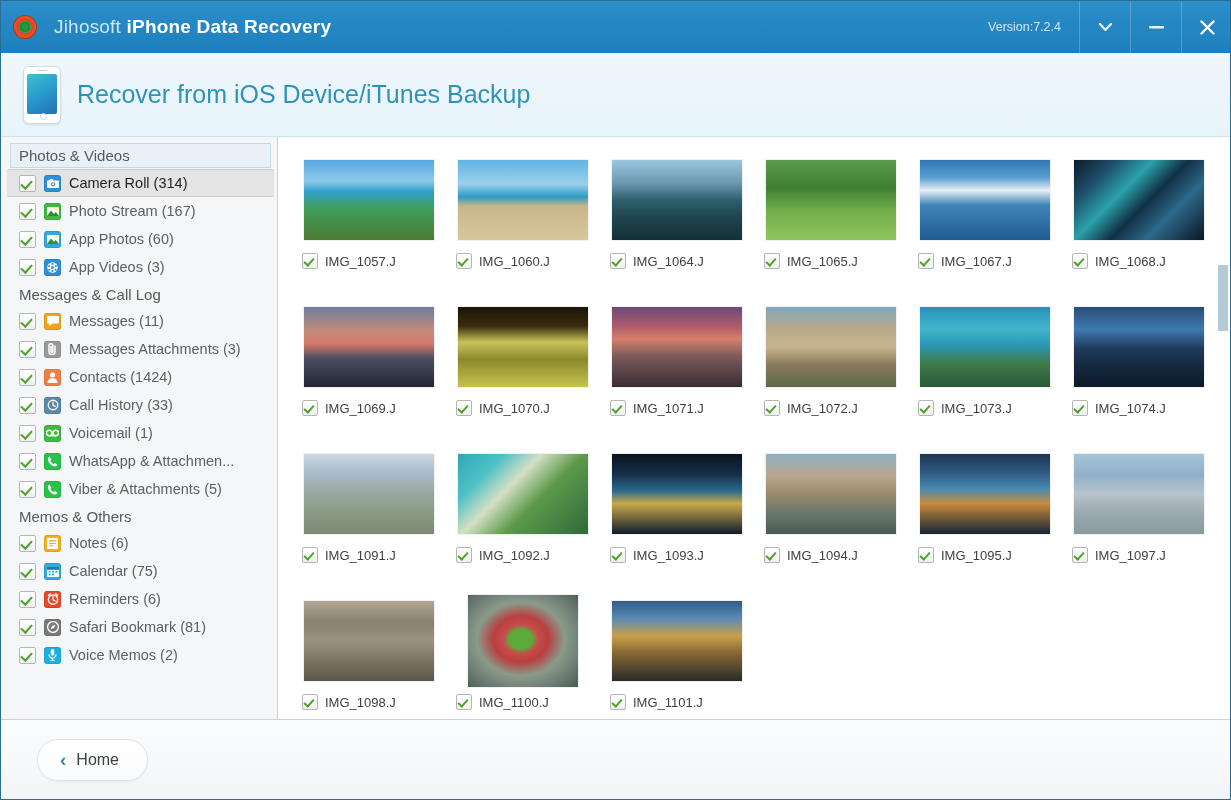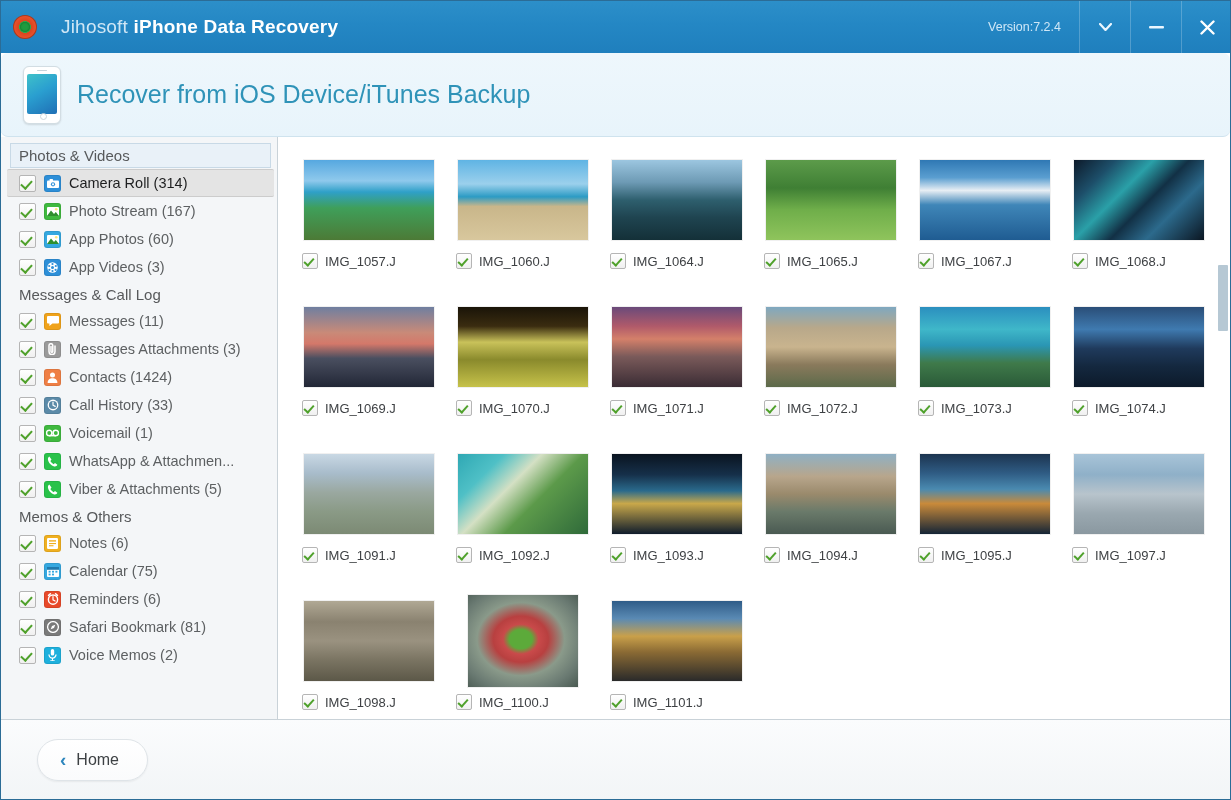--- a/index.html
+++ b/index.html
@@ -16,21 +16,21 @@
     box-sizing:border-box;
     overflow:hidden;
   }
 
   
   .titlebar{
     position:absolute;left:0;top:0;width:1231px;height:52px;
     background:linear-gradient(180deg,#2c8fc9 0%,#2487c4 45%,#1f7fbd 100%);
     display:flex;align-items:center;
   }
-  .brand{display:flex;align-items:center;gap:24px;padding-left:12px;}
+  .brand{display:flex;align-items:center;gap:17px;padding-left:12px;}
   .logo{
     width:24px;height:24px;border-radius:50%;
     background:radial-gradient(circle at 50% 50%,#2fa84a 0%,#2fa84a 34%,#d9451f 36%,#e8502a 62%,#b8371a 100%);
     box-shadow:inset 0 0 0 1px rgba(0,0,0,.25);
     position:relative;flex:none;
   }
   .logo::after{
     content:"";position:absolute;left:7px;top:7px;width:10px;height:10px;
     border-radius:50%;background:#1f9b3f;box-shadow:inset 0 0 2px #0c5b22;
   }
@@ -48,21 +48,20 @@
   }
   .tb-btn svg{display:block;}
 
   
   .subheader{
     position:absolute;left:0;top:52px;width:1229px;height:84px;
     background:linear-gradient(180deg,#eef7fc 0%,#e8f4fb 100%);
     display:flex;align-items:center;gap:16px;padding-left:22px;
     box-sizing:border-box;
     border-bottom:1px solid #cfe3ee;
-    border-radius:7px;
   }
   .phone-icon{
     width:36px;height:56px;border-radius:6px;background:#ffffff;
     border:1px solid #d2dde3;box-shadow:0 1px 2px rgba(0,0,0,.12);
     position:relative;flex:none;
   }
   .phone-icon .screen{
     position:absolute;left:3px;top:7px;right:3px;bottom:9px;border-radius:2px;
     background:linear-gradient(150deg,#3fc1c9 0%,#2a9fd0 45%,#1f6fb5 100%);
   }

